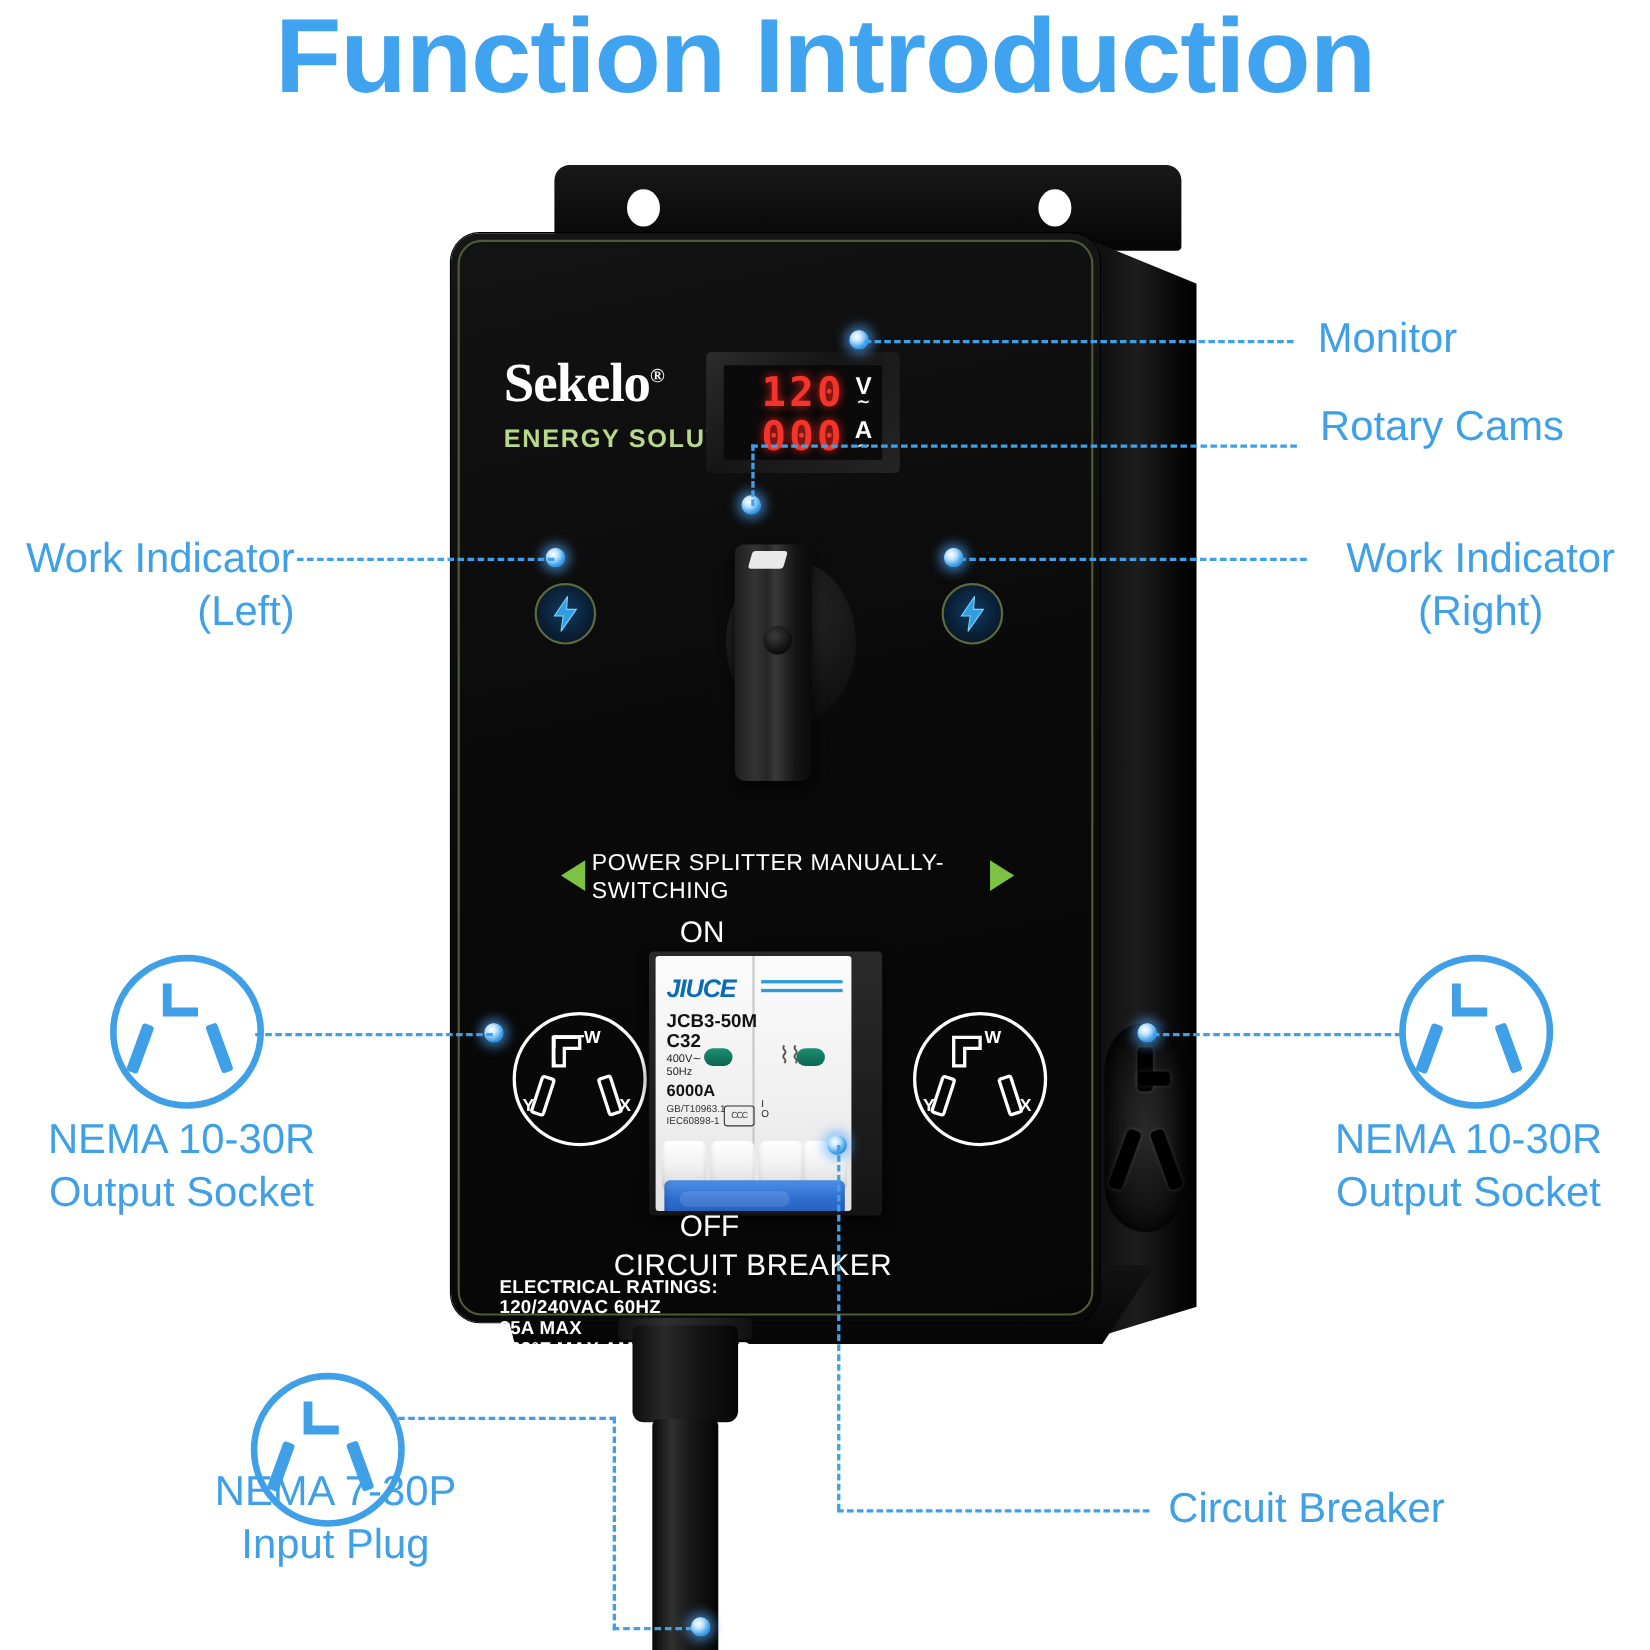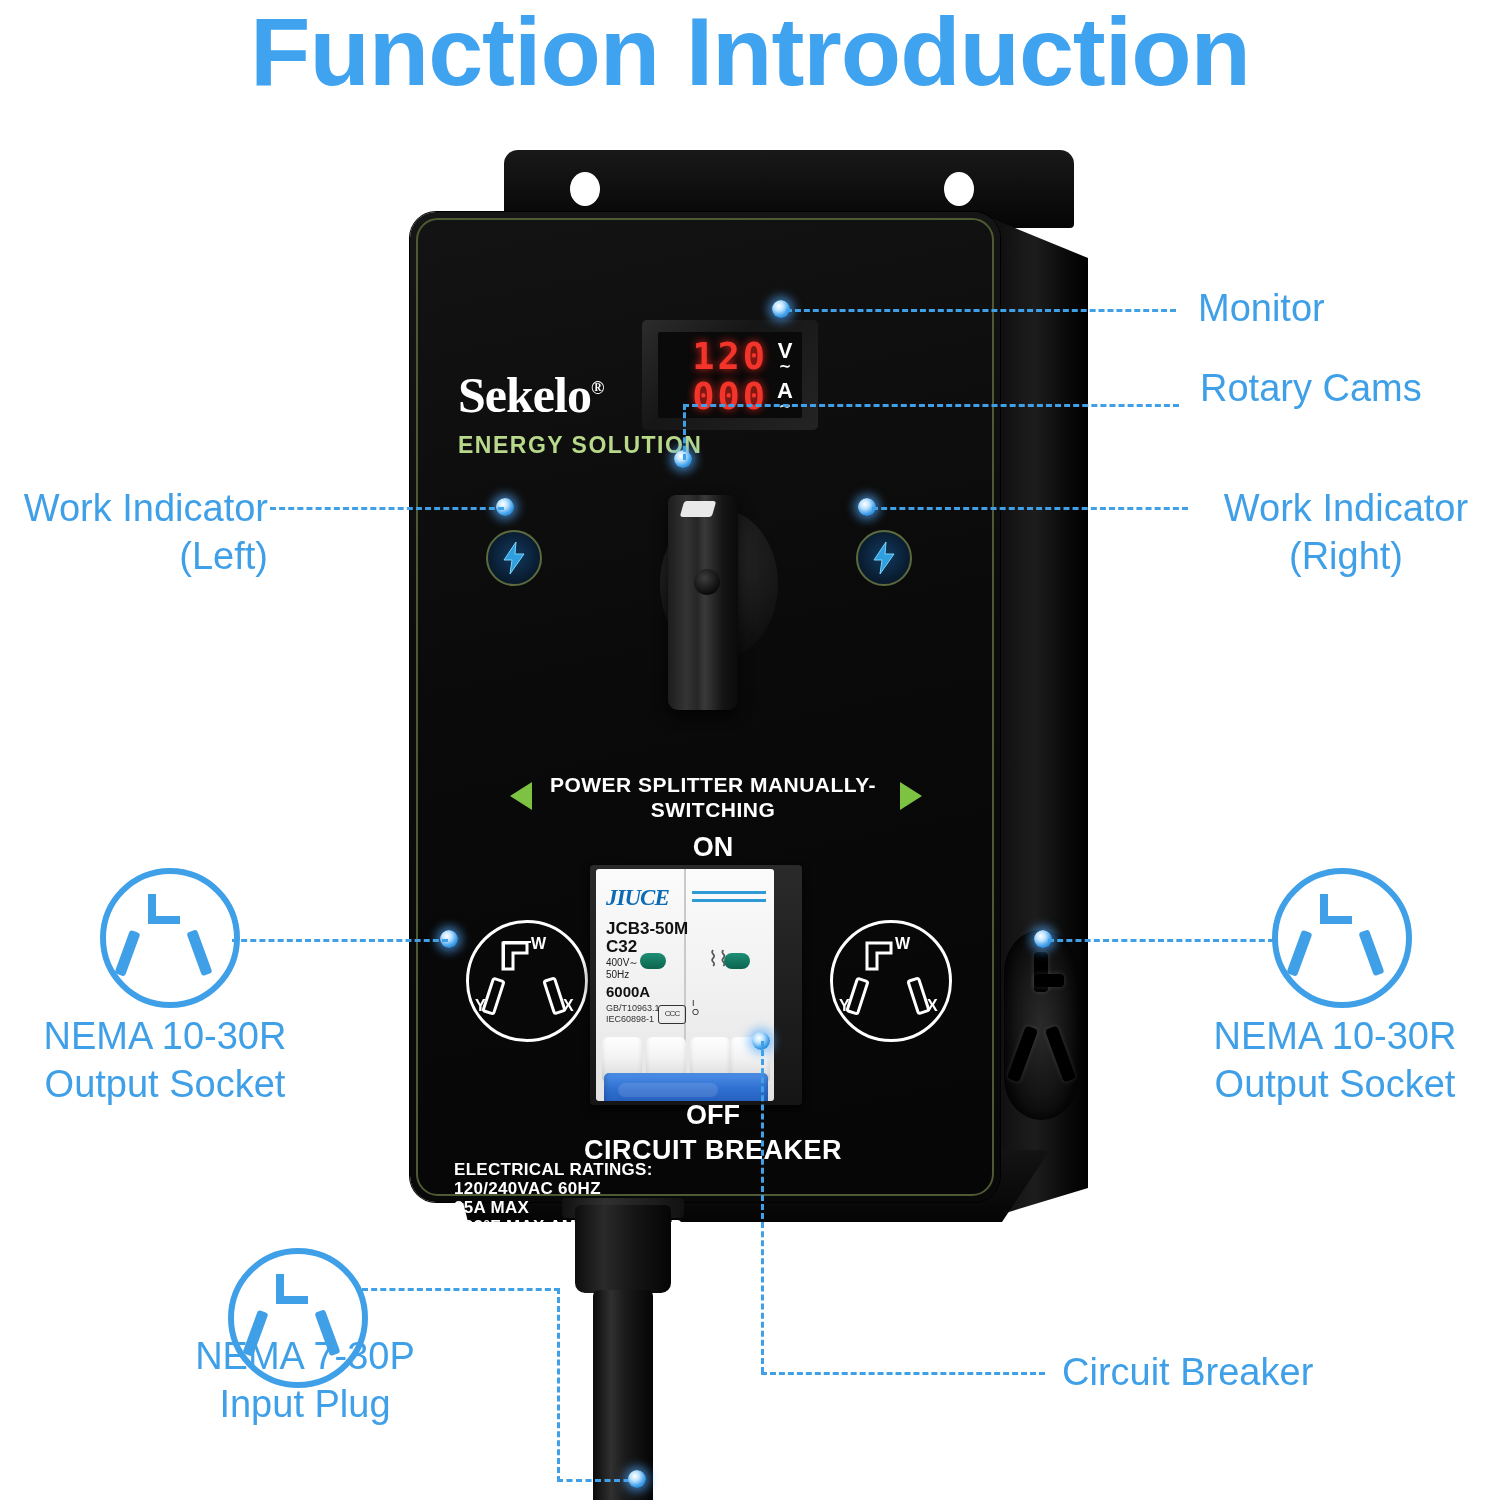--- a/index.html
+++ b/index.html
@@ -65,21 +65,21 @@
 
   
   #body{position:absolute;left:30px;top:62px;width:590px;height:990px;
     background:linear-gradient(175deg,#161616 0%,#0c0c0c 40%,#080808 100%);
     border-radius:26px;box-shadow:0 0 0 1px #000;}
   #faceplate{position:absolute;left:6px;top:6px;right:6px;bottom:6px;
     border:2px solid #4d5a34;border-radius:22px;
     background:linear-gradient(168deg,#131313 0%,#0a0a0a 45%,#060606 100%);}
 
   
-  #logo{position:absolute;left:40px;top:96px;margin-top:47px;}
+  #logo{position:absolute;left:40px;top:96px;}
   #brand{font-family:"Liberation Serif","DejaVu Serif",serif;font-weight:bold;
     font-size:50px;line-height:50px;color:#ffffff;letter-spacing:-1px;}
   #brand sup{font-size:18px;vertical-align:super;}
   #tagline{margin-top:12px;font-size:23px;font-weight:bold;color:#b9d98a;
     letter-spacing:1.5px;}
 
   
   #monitor{position:absolute;left:224px;top:100px;width:176px;height:110px;
     background:linear-gradient(135deg,#2c2c2c 0%,#161616 40%,#242424 100%);
     border-radius:5px;padding:4px;box-sizing:border-box;}
@@ -109,21 +109,21 @@
     border-radius:8px 8px 10px 10px;
     background:linear-gradient(90deg,#1d1d1d 0%,#343434 26%,#262626 42%,#3a3a3a 52%,#151515 78%,#0a0a0a 100%);
     box-shadow:0 6px 14px rgba(0,0,0,.75);}
   #cam-mark{position:absolute;left:14px;top:6px;width:32px;height:16px;
     background:#e9e9e9;border-radius:3px;transform:skewX(-16deg);}
   #cam-screw{position:absolute;left:26px;top:74px;width:26px;height:26px;
     border-radius:50%;
     background:radial-gradient(circle at 40% 35%,#3d3d3d,#0b0b0b 70%);}
 
   
-  .panel-text{position:absolute;color:#ffffff;font-weight:bold;text-align:center;}
+  .panel-text{position:absolute;color:#ffffff;font-weight:normal;text-align:left;}
   #splitter-text{left:120px;top:552px;width:350px;font-size:21px;line-height:25px;
     letter-spacing:.5px;}
   .arrow{position:absolute;width:0;height:0;border-top:14px solid transparent;
     border-bottom:14px solid transparent;}
   #arrow-left{left:92px;top:562px;border-right:22px solid #7dc242;}
   #arrow-right{left:482px;top:562px;border-left:22px solid #7dc242;}
   #on-text{left:200px;top:612px;width:190px;font-size:27px;}
   #off-text{left:200px;top:880px;width:190px;font-size:27px;}
   #cb-text{left:140px;top:915px;width:310px;font-size:27px;letter-spacing:.5px;}
 
@@ -135,21 +135,21 @@
 
   
   #breaker{position:absolute;left:172px;top:645px;width:212px;height:240px;
     background:linear-gradient(180deg,#2a2a2a,#151515);border-radius:4px;
     box-shadow:0 4px 10px rgba(0,0,0,.8);}
   #breaker-face{position:absolute;left:6px;top:4px;width:178px;height:232px;
     background:linear-gradient(180deg,#fbfbfb 0%,#efefef 60%,#e2e2e2 100%);
     border-radius:3px;overflow:hidden;}
   #breaker-split{position:absolute;left:88px;top:0;width:2px;height:175px;
     background:#c9c9c9;}
-  #jiuce{position:absolute;left:10px;top:16px;font-family:Liberation Serif, serif;
+  #jiuce{position:absolute;left:10px;top:16px;font-family:Liberation Sans, sans-serif;
     font-style:italic;font-weight:bold;font-size:23px;color:#0b6bb5;letter-spacing:-1px;}
   .jline{position:absolute;left:96px;height:3px;background:#2e9bd6;width:74px;}
   #bk-model{position:absolute;left:10px;top:50px;font-size:17px;font-weight:bold;color:#111;}
   #bk-curve{position:absolute;left:10px;top:68px;font-size:17px;font-weight:bold;color:#111;}
   #bk-v{position:absolute;left:10px;top:88px;font-size:10px;color:#222;}
   #bk-hz{position:absolute;left:10px;top:100px;font-size:10px;color:#222;}
   #bk-ka{position:absolute;left:10px;top:114px;font-size:15px;font-weight:bold;color:#111;}
   #bk-std1{position:absolute;left:10px;top:134px;font-size:9px;color:#333;}
   #bk-std2{position:absolute;left:10px;top:145px;font-size:9px;color:#333;}
   .bk-led{position:absolute;width:26px;height:16px;border-radius:8px;

